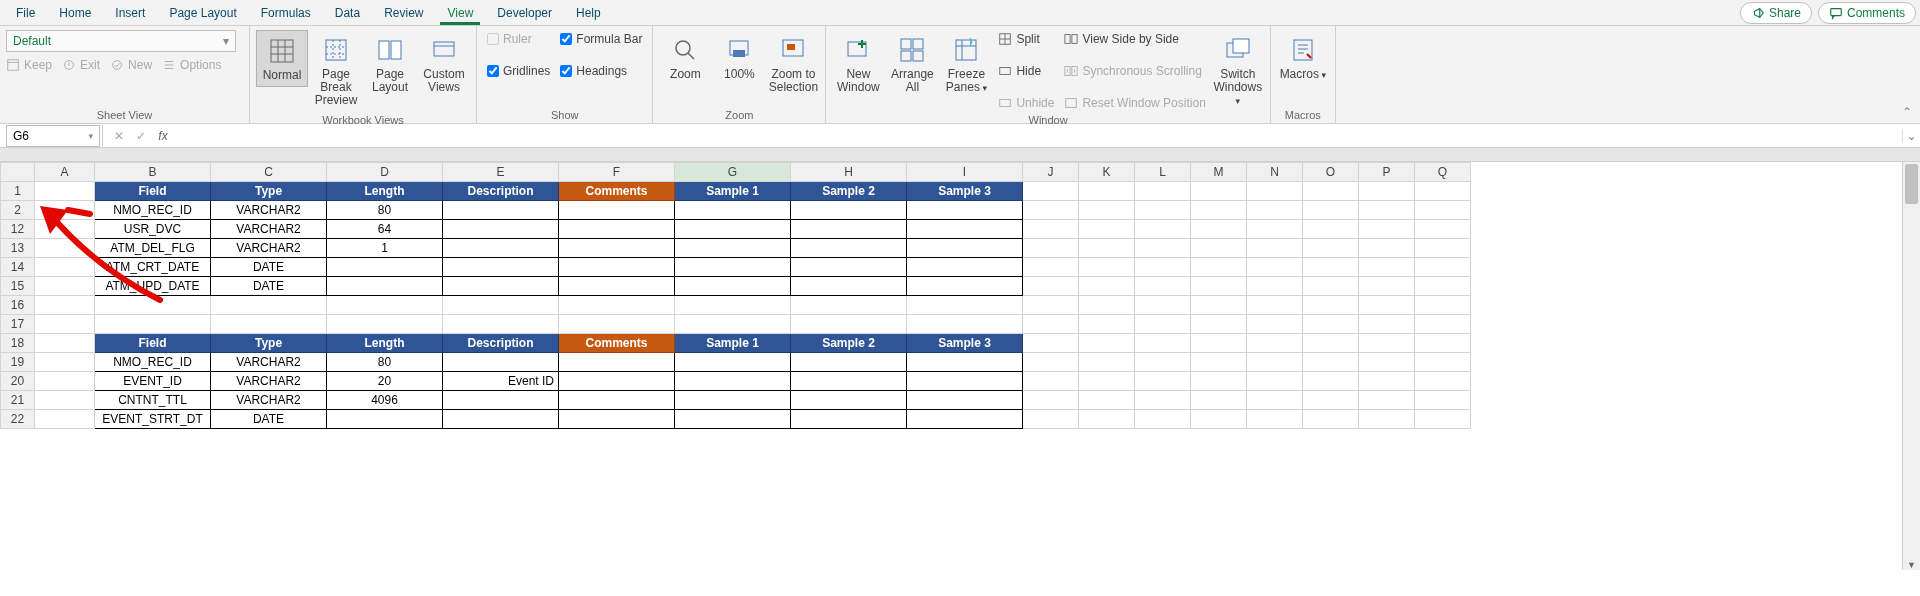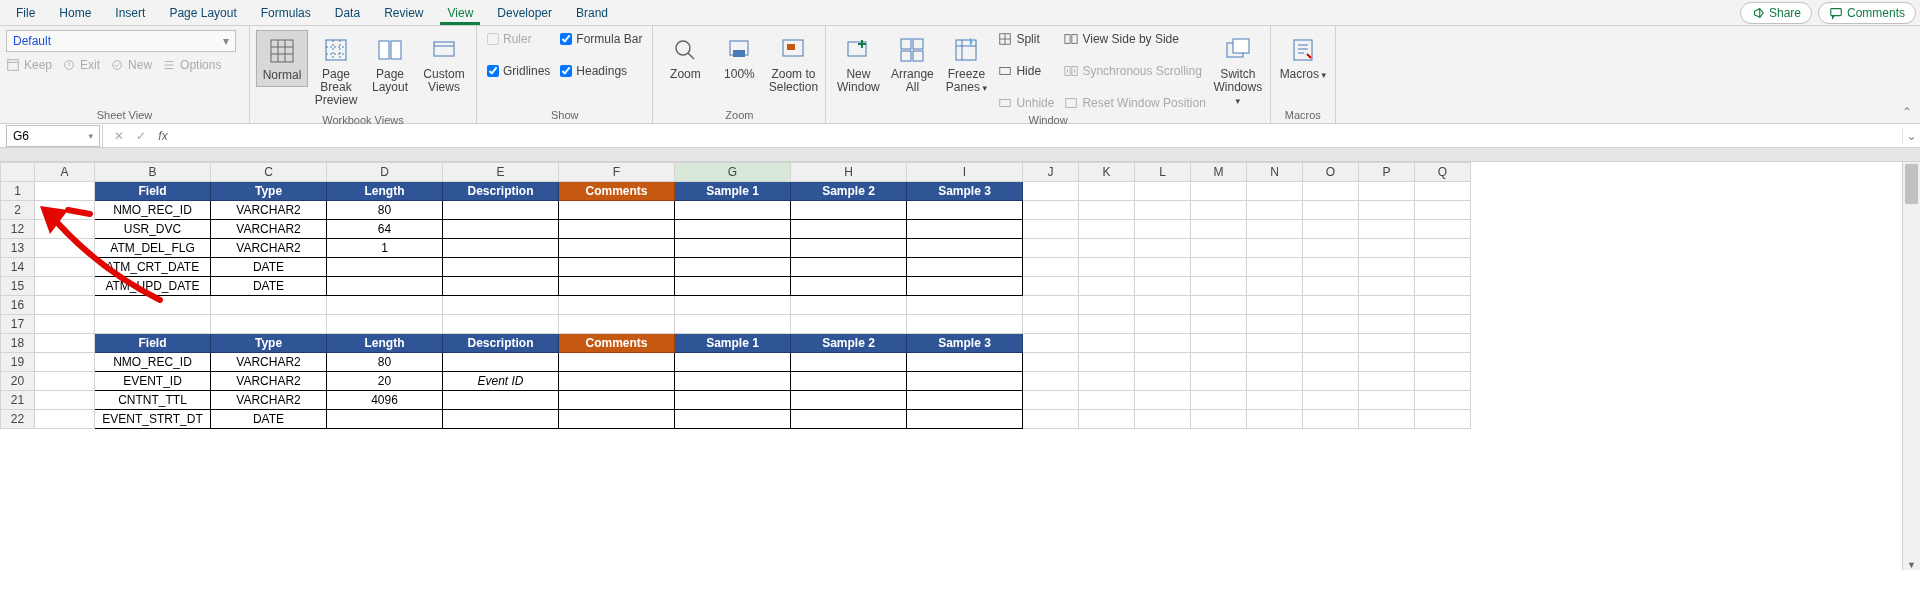--- a/index.html
+++ b/index.html
@@ -23,21 +23,21 @@
     .big-btn { display: flex; flex-direction: column; align-items: center; justify-content: flex-start; width: 52px; padding: 4px 2px; cursor: pointer; text-align: center; line-height: 1.1; color: #444; }
     .big-btn .icon-slot { width: 32px; height: 32px; margin-bottom: 2px; display: flex; align-items: center; justify-content: center; }
     .big-btn.selected { background: #d8d8d8; border: 1px solid #b0b0b0; }
     .big-btn span.caret::after { content: " \25BE"; font-size: 9px; }
 
     .small-stack { display: flex; flex-direction: column; gap: 18px; padding: 2px 4px; }
     .small-item { display: flex; align-items: center; gap: 4px; color: #444; cursor: pointer; white-space: nowrap; font-size: 12px; }
     .small-item.disabled { color: #aaa; }
     .small-item input[type=checkbox] { width: 12px; height: 12px; }
 
-    .sheetview-combo { width: 230px; height: 22px; border: 1px solid #c0c0c0; background: #fafafa; color: #1d4ed8; padding: 2px 6px; display: flex; align-items: center; justify-content: space-between; }
+    .sheetview-combo { width: 230px; height: 22px; border: 1px solid #c0c0c0; background: #fafafa; color: #15803d; padding: 2px 6px; display: flex; align-items: center; justify-content: space-between; }
     .sheetview-combo::after { content: "\25BE"; color: #888; }
     .sheetview-row { display: flex; gap: 10px; margin-top: 4px; }
     .sheetview-row .sv-btn { display: flex; align-items: center; gap: 4px; color: #aaa; cursor: default; font-size: 12px; }
 
     .collapse-caret { position: absolute; right: 8px; bottom: 4px; color: #888; cursor: pointer; font-size: 12px; }
 
     
     .formula-bar { display: flex; align-items: center; height: 24px; border-bottom: 1px solid #d0d0d0; background: #fff; }
     .name-box { width: 94px; height: 22px; border: 1px solid #c0c0c0; margin: 0 2px 0 6px; padding: 2px 6px; display: flex; align-items: center; justify-content: space-between; background: #fff; }
     .name-box::after { content: "\25BE"; color: #888; font-size: 9px; }
@@ -55,21 +55,21 @@
     table.sheet { border-collapse: collapse; table-layout: fixed; }
     table.sheet th, table.sheet td { border: 1px solid #d4d4d4; height: 19px; font-size: 12px; padding: 0 4px; background: #fff; }
     table.sheet thead th { background: #f0f0f0; font-weight: normal; color: #444; text-align: center; }
     table.sheet thead th.sel { background: #d8e8d8; }
     table.sheet .rowhdr { background: #f0f0f0; text-align: center; color: #444; width: 34px; }
 
     
     .tbl-hdr { background: #2f5597 !important; color: #fff; font-weight: bold; text-align: center; border: 1px solid #1f3a6e !important; }
     .tbl-hdr.orange { background: #c65911 !important; border: 1px solid #9c430d !important; }
     .tbl-cell { border: 1px solid #000 !important; text-align: center; }
-    .tbl-cell.left { text-align: center; font-style: italic; }
+    .tbl-cell.left { text-align: right; }
 
     .vscroll { width: 18px; background: #f0f0f0; border-left: 1px solid #d0d0d0; position: relative; }
     .vscroll .thumb { position: absolute; top: 2px; left: 2px; right: 2px; height: 40px; background: #c0c0c0; border-radius: 2px; }
     .vscroll .arrow-up, .vscroll .arrow-down { position: absolute; left: 0; right: 0; text-align: center; color: #666; font-size: 9px; }
     .vscroll .arrow-up { top: 0; }
     .vscroll .arrow-down { bottom: 0; }
 
     
     .annotation { position: absolute; pointer-events: none; z-index: 50; }
 
@@ -83,21 +83,21 @@
   <div id="menu-items" style="display: flex;">
       <div class="menu-item">File</div>
       <div class="menu-item">Home</div>
       <div class="menu-item">Insert</div>
       <div class="menu-item">Page Layout</div>
       <div class="menu-item">Formulas</div>
       <div class="menu-item">Data</div>
       <div class="menu-item">Review</div>
       <div class="menu-item active">View</div>
       <div class="menu-item">Developer</div>
-      <div class="menu-item">Brand</div>
+      <div class="menu-item">Help</div>
     </div>
   <div class="spacer"></div>
   <div class="share-btn">
     <span>
       <svg viewBox="0 0 16 16" fill="none" stroke="#107c41" stroke-width="1.3">
           <path d="M10 3l-6 3v4l6 3 4-5z"></path>
           <path d="M10 3v10"></path>
         </svg>
     </span>
     <span>Share</span>

